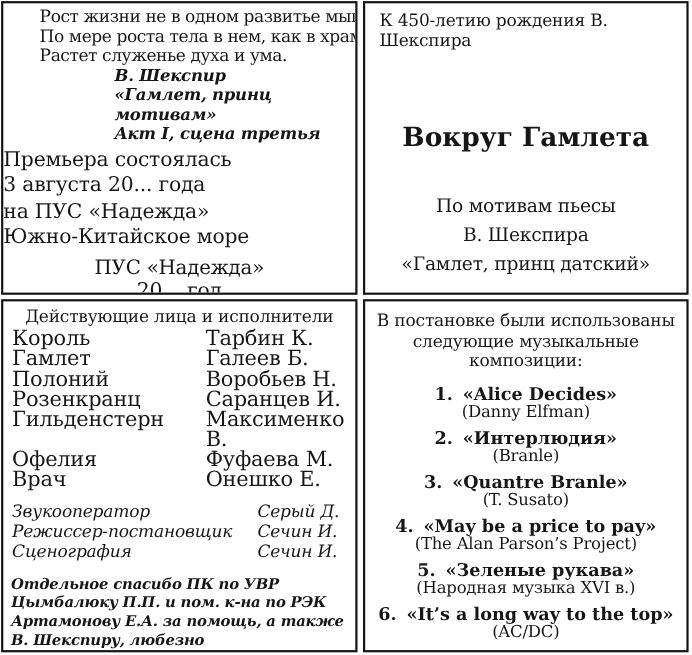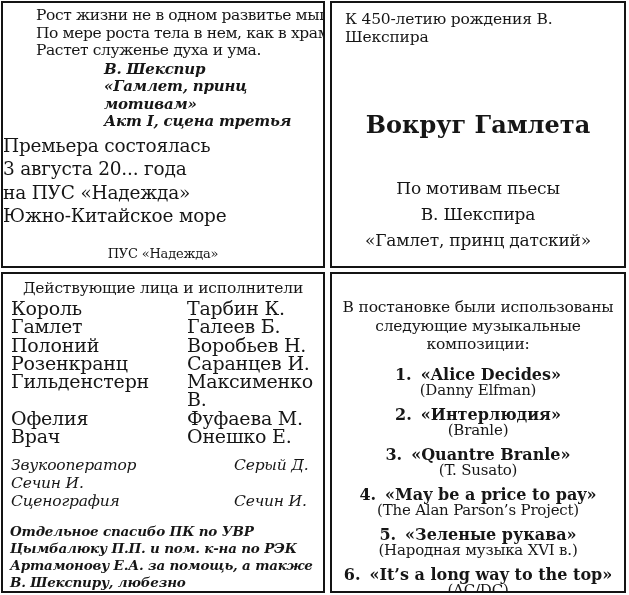--- a/index.html
+++ b/index.html
@@ -23,38 +23,38 @@
     box-sizing:border-box;
     overflow:hidden;
     background:#ffffff;
   }
 
   
   .epigraph { margin:4px 0 0 33px; font-size:15.5px; line-height:17.5px; letter-spacing:-0.4px; }
   .epigraph div { white-space:nowrap; }
   .attribution { margin:1px 0 0 101px; font-weight:bold; font-style:italic; font-size:15px; line-height:17.5px; }
   .premiere { font-size:18.5px; line-height:23.5px; margin-top:3px; }
-  .vessel-line { text-align:center; font-size:13px; line-height:20px; margin-top:16px; }
+  .vessel-line { text-align:center; font-size:18px; line-height:20px; margin-top:6px; }
   .year-line { text-align:center; font-size:18.5px; line-height:22px; }
 
   
   .anniversary { margin:7px 6px 0 13px; font-size:15.5px; }
   .main-title { text-align:center; font-size:24px; font-weight:bold; margin-top:64px; letter-spacing:0; }
   .subtitle { text-align:center; font-size:17px; line-height:26px; margin-top:36px; }
 
   
   .cast-heading { text-align:center; font-size:15.5px; margin-top:5px; }
   .cast { margin:2px 0 0 8px; }
   .cast-row { display:grid; grid-template-columns:176px auto; font-size:19px; line-height:18.3px; }
   .crew { margin:12px 0 0 8px; }
   .crew-row { display:grid; grid-template-columns:223px auto; font-style:italic; font-size:15.5px; line-height:17.6px; }
   .thanks-note { margin:13px 7px 0 7px; font-weight:bold; font-style:italic; font-size:13.5px; line-height:16.8px; }
 
   
-  .music-intro { text-align:center; font-size:15.5px; line-height:18.5px; margin-top:24px; }
+  .music-intro { text-align:center; font-size:15.5px; line-height:18.5px; margin-top:8px; }
   .tracks { margin-top:13px; }
   .track { text-align:center; margin-bottom:8px; }
   .track-title-line { font-size:16px; font-weight:bold; line-height:16.5px; letter-spacing:0; }
   .track-num { margin-right:9px; }
   .track-artist { font-size:15px; line-height:15.5px; }
 </style>
 </head>
 <body>
 
 <div class="page">
@@ -122,20 +122,21 @@
         <span>Врач</span>
         <span>Онешко Е.</span>
       </div>
     </div>
     <div class="crew">
       <div class="crew-row">
         <span>Звукооператор</span>
         <span>Серый Д.</span>
       </div>
       <div class="crew-row">
+        <span>Режиссер-постановщик</span>
         <span>Сечин И.</span>
       </div>
       <div class="crew-row">
         <span>Сценография</span>
         <span>Сечин И.</span>
       </div>
     </div>
     <div class="thanks-note">Отдельное спасибо ПК по УВР Цымбалюку П.П. и пом. к-на по РЭК Артамонову Е.А. за помощь, а также В. Шекспиру, любезно согласившемуся на частичную переделку его пьесы.</div>
   </section>
 

